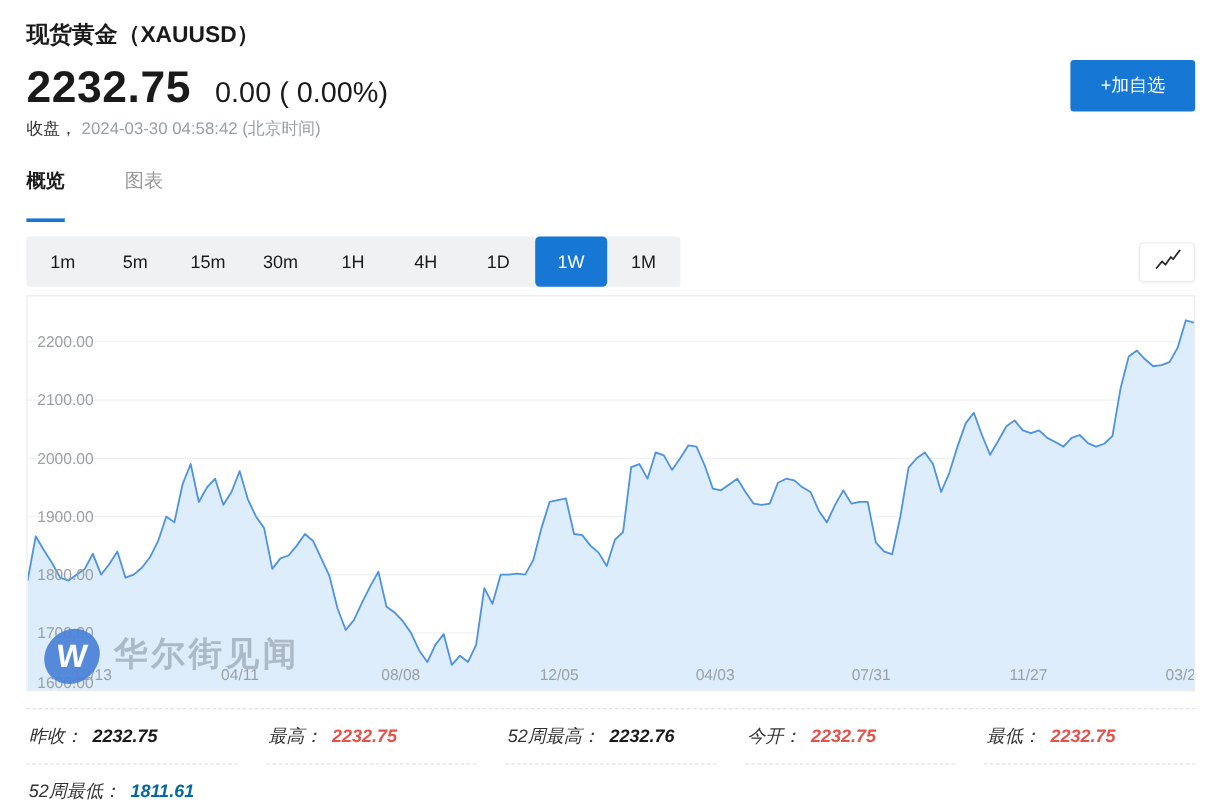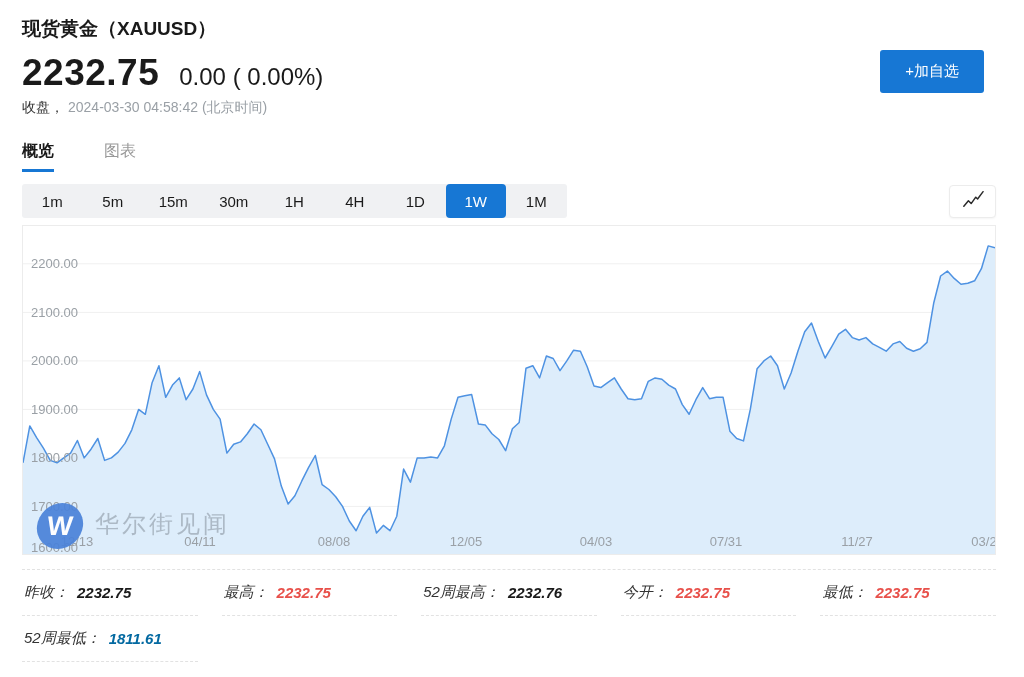--- a/index.html
+++ b/index.html
@@ -7,49 +7,49 @@
     font-family:"Liberation Sans","DejaVu Sans",sans-serif; color:#1a1a1a; }
   .page { position:relative; padding:0 28px 0 22px; width:1024px; }
 
   
   .title { padding-top:16px; font-size:19px; font-weight:700; color:#1a1a1a; }
   .price-row { margin-top:10px; display:flex; align-items:baseline; gap:20px; }
   .price { font-size:37px; font-weight:700; letter-spacing:.5px; }
   .change { font-size:24px; color:#1a1a1a; }
   .meta { margin-top:5px; font-size:14px; color:#9aa0a6; }
   .meta .st { color:#333; font-weight:400; margin-right:4px; }
-  .add-btn { position:absolute; right:40px; top:50px; background:#1777d4; color:#fff;
+  .add-btn { position:absolute; right:28px; top:50px; background:#1777d4; color:#fff;
     border:none; font-size:15px; padding:12px 25px; border-radius:3px; cursor:pointer;
     font-family:inherit; }
 
   
   .tabs { margin-top:24px; display:flex; gap:50px; }
-  .tab { font-size:16px; color:#999; padding-bottom:7px; cursor:pointer; border-bottom:3px solid transparent; }
+  .tab { font-size:16px; color:#999; padding-bottom:20px; cursor:pointer; border-bottom:3px solid transparent; }
   .tab.active { color:#1a1a1a; font-weight:700; border-bottom-color:#1777d4; }
 
   
   .toolbar { margin-top:12px; display:flex; align-items:center; }
   .tb-group { display:flex; background:#f0f1f3; border-radius:3px; }
-  .tb-btn { width:60.5px; height:34px; border:none; background:transparent; font-size:15px;
+  .tb-btn { width:60.5px; height:42px; border:none; background:transparent; font-size:15px;
     color:#1a1a1a; cursor:pointer; border-radius:4px; font-family:inherit; }
   .tb-btn.active { background:#1777d4; color:#fff; }
   .icon-btn { margin-left:auto; width:47px; height:33px; background:#fff; border:1px solid #ececec;
     border-radius:4px; display:flex; align-items:center; justify-content:center; cursor:pointer;
     box-shadow:0 1px 2px rgba(0,0,0,.04); }
 
   
   .chart { position:relative; margin-top:7px; height:330px; border:1px solid #ececec; overflow:hidden; }
   .chart svg { display:block; }
   .ytick { font-size:13px; fill:#9aa0a6; }
   .xtick { font-size:13px; fill:#9aa0a6; }
   .wm { position:absolute; left:14px; top:277px; display:flex; align-items:center; gap:12px; pointer-events:none; }
   .wm-circle { width:46px; height:46px; border-radius:50%; background:#4a82d9; color:#fff;
     display:flex; align-items:center; justify-content:center; font-size:27px; font-weight:700;
     transform:skewX(-6deg); opacity:.92; }
-  .wm-text { font-size:24px; font-weight:400; letter-spacing:3px; color:rgba(105,115,125,.42);
+  .wm-text { font-size:28px; font-weight:700; letter-spacing:3px; color:rgba(105,115,125,.42);
     margin-bottom:4px; }
 
   
   .stats { margin-top:14px; display:grid; grid-template-columns:1fr 1fr 1fr 1fr 1fr; column-gap:24px;
     border-top:1px dashed #e2e2e2;font-style:italic; }
   .stat { display:flex; align-items:center; padding:13px 2px; border-bottom:1px dashed #e2e2e2;
     font-size:15px; }
   .stat-label { color:#333; margin-right:8px; white-space:nowrap; }
   .stat-value { font-weight:700; }
 </style>

